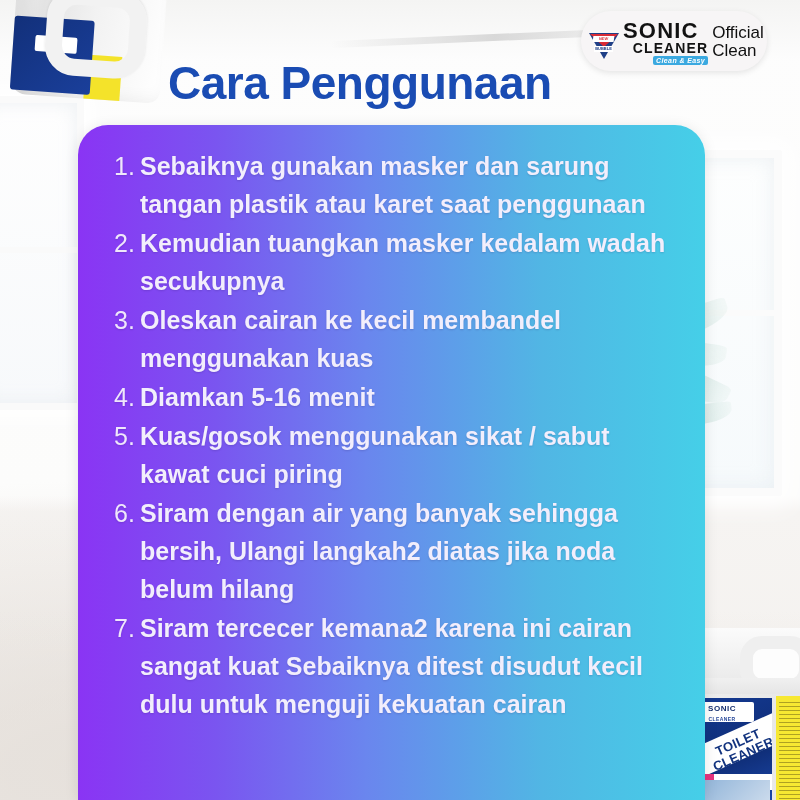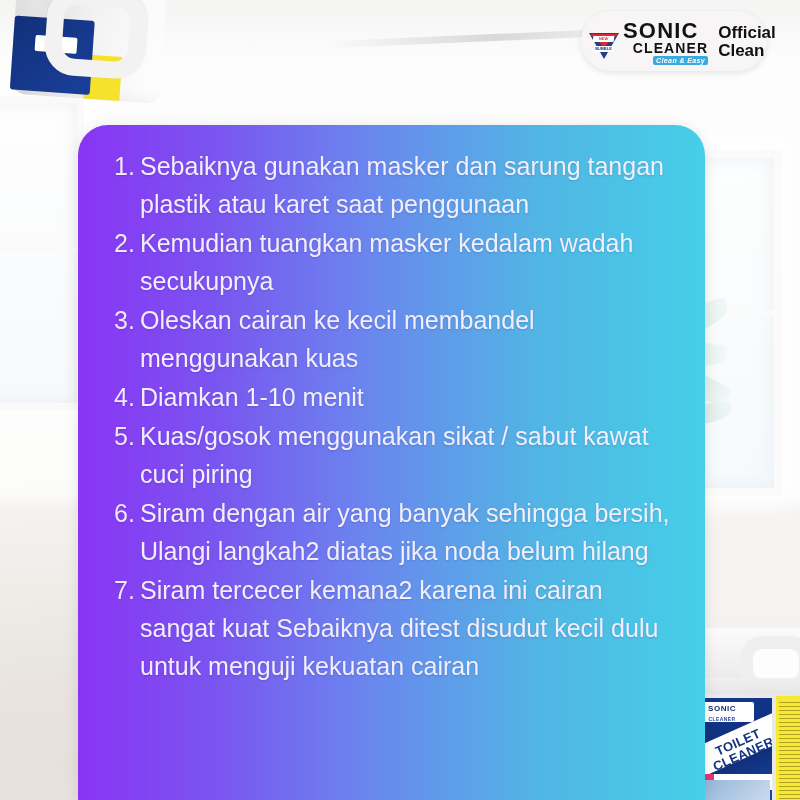--- a/index.html
+++ b/index.html
@@ -343,24 +343,23 @@
     font-size: 7px;
     font-style: italic;
     font-weight: bold;
     text-align: center;
     border-radius: 2px;
     padding: 1px 3px;
     letter-spacing: .4px;
   }
   .badge-official {
     font-size: 17px;
-    font-weight: bold;
+    font-weight: normal;
     color: #101010;
     line-height: 18px;
-    margin-left: 6px;
     margin-top: 1px;
   }
 
   
   .page-title {
     position: absolute;
     left: 168px; top: 56px;
     font-size: 46px;
     font-weight: bold;
     color: #1a4cb3;
@@ -397,20 +396,21 @@
   }
   .step-num {
     flex: 0 0 auto;
     width: 26px;
     text-align: left;
     color: #efe7fb;
   }
   .step-text {
     flex: 1 1 auto;
     padding-right: 4px;
+    font-weight: bold;
   }
 </style>
 </head>
 <body>
 
 <div id="stage">
 
   <div class="bg-photo">
     <div class="bg-ceiling"></div>
     <div class="bg-ceiling-line"></div>
@@ -468,38 +468,39 @@
       <span class="sonic">SONIC</span>
       <span class="cleaner">CLEANER</span>
       <span class="tagline">Clean &amp; Easy</span>
     </div>
     <div class="badge-official">
       <div>Official</div>
       <div>Clean</div>
     </div>
   </div>
 
+  <div class="page-title">Cara Penggunaan</div>
 
   <div class="card">
     <ol class="steps" id="steps-list">
         <li class="step">
           <span class="step-num">1.</span>
           <span class="step-text">Sebaiknya gunakan masker dan sarung tangan plastik atau karet saat penggunaan</span>
         </li>
         <li class="step">
           <span class="step-num">2.</span>
           <span class="step-text">Kemudian tuangkan masker kedalam wadah secukupnya</span>
         </li>
         <li class="step">
           <span class="step-num">3.</span>
           <span class="step-text">Oleskan cairan  ke kecil membandel menggunakan kuas</span>
         </li>
         <li class="step">
           <span class="step-num">4.</span>
-          <span class="step-text">Diamkan 1-10 menit</span>
+          <span class="step-text">Diamkan 5-16 menit</span>
         </li>
         <li class="step">
           <span class="step-num">5.</span>
           <span class="step-text">Kuas/gosok menggunakan sikat / sabut kawat cuci piring</span>
         </li>
         <li class="step">
           <span class="step-num">6.</span>
           <span class="step-text">Siram dengan air yang banyak sehingga bersih, Ulangi langkah2 diatas jika noda belum hilang</span>
         </li>
         <li class="step">

